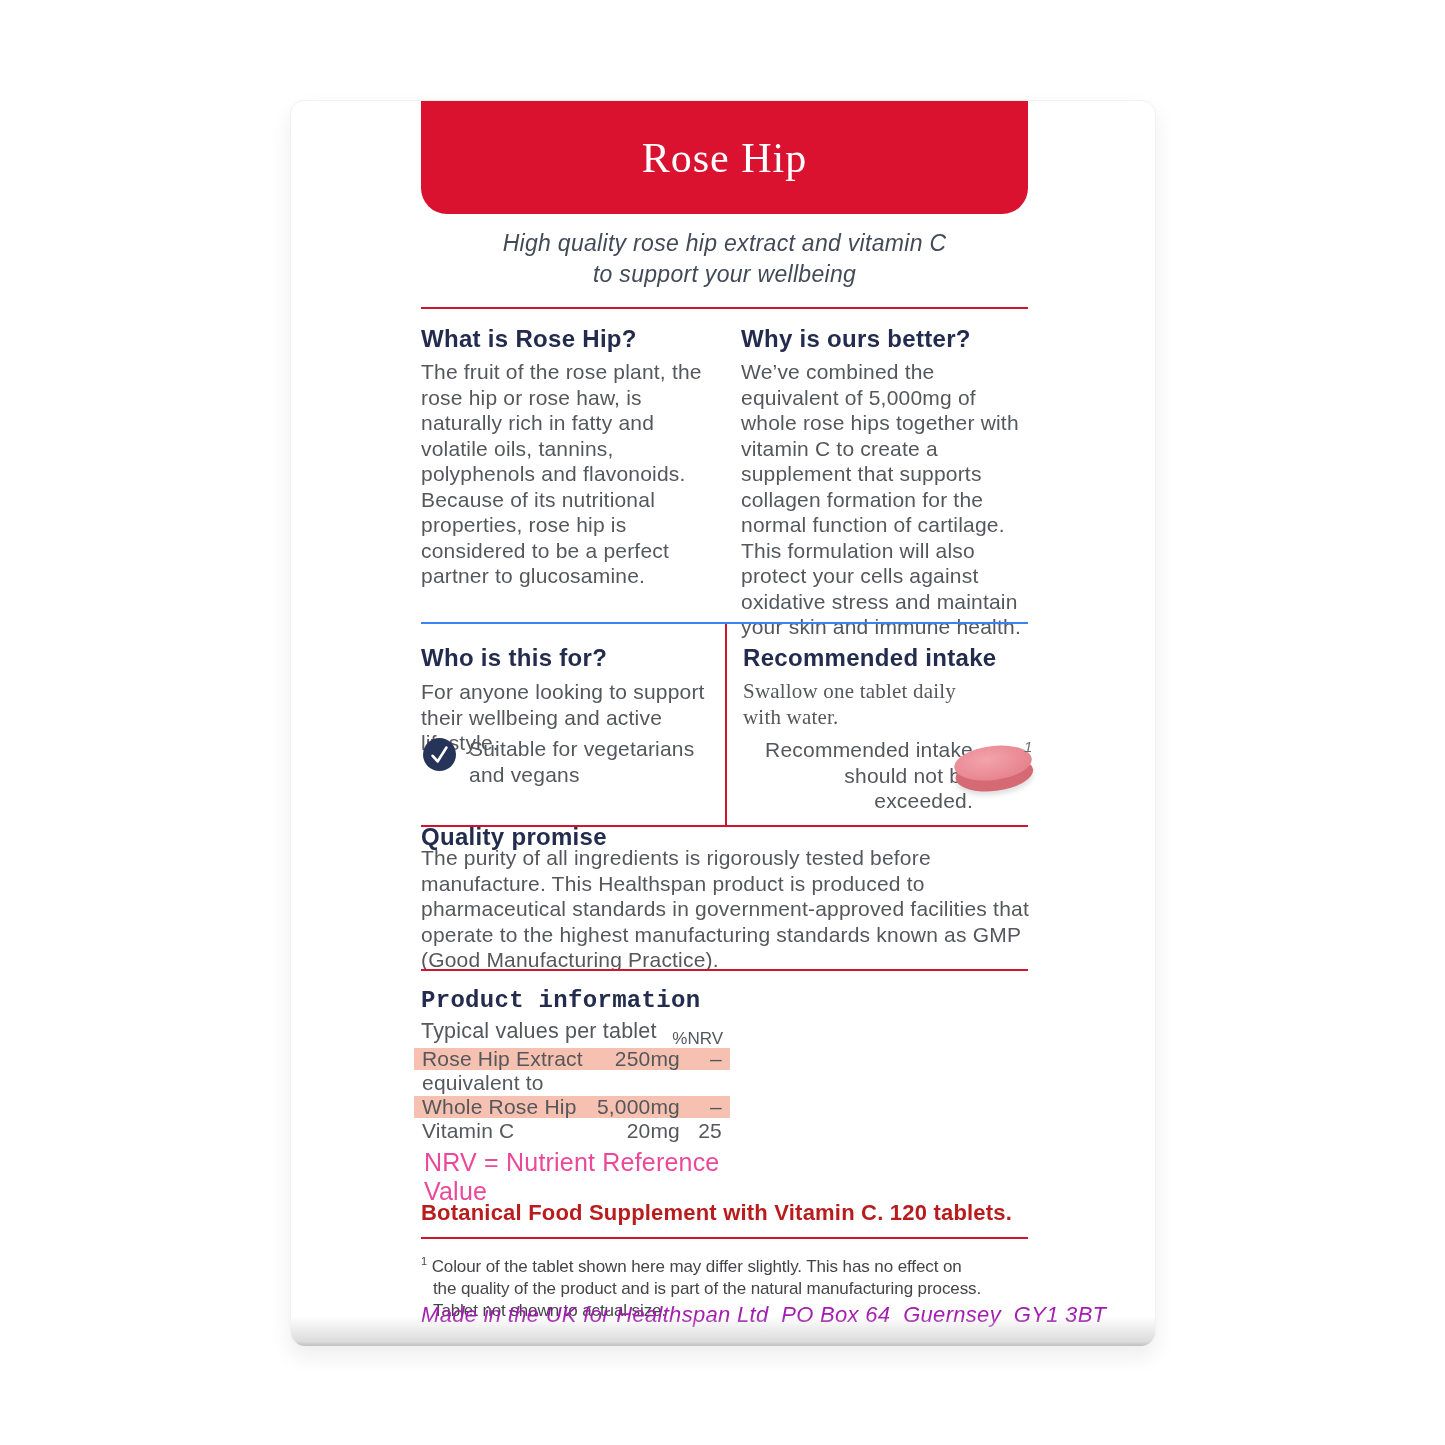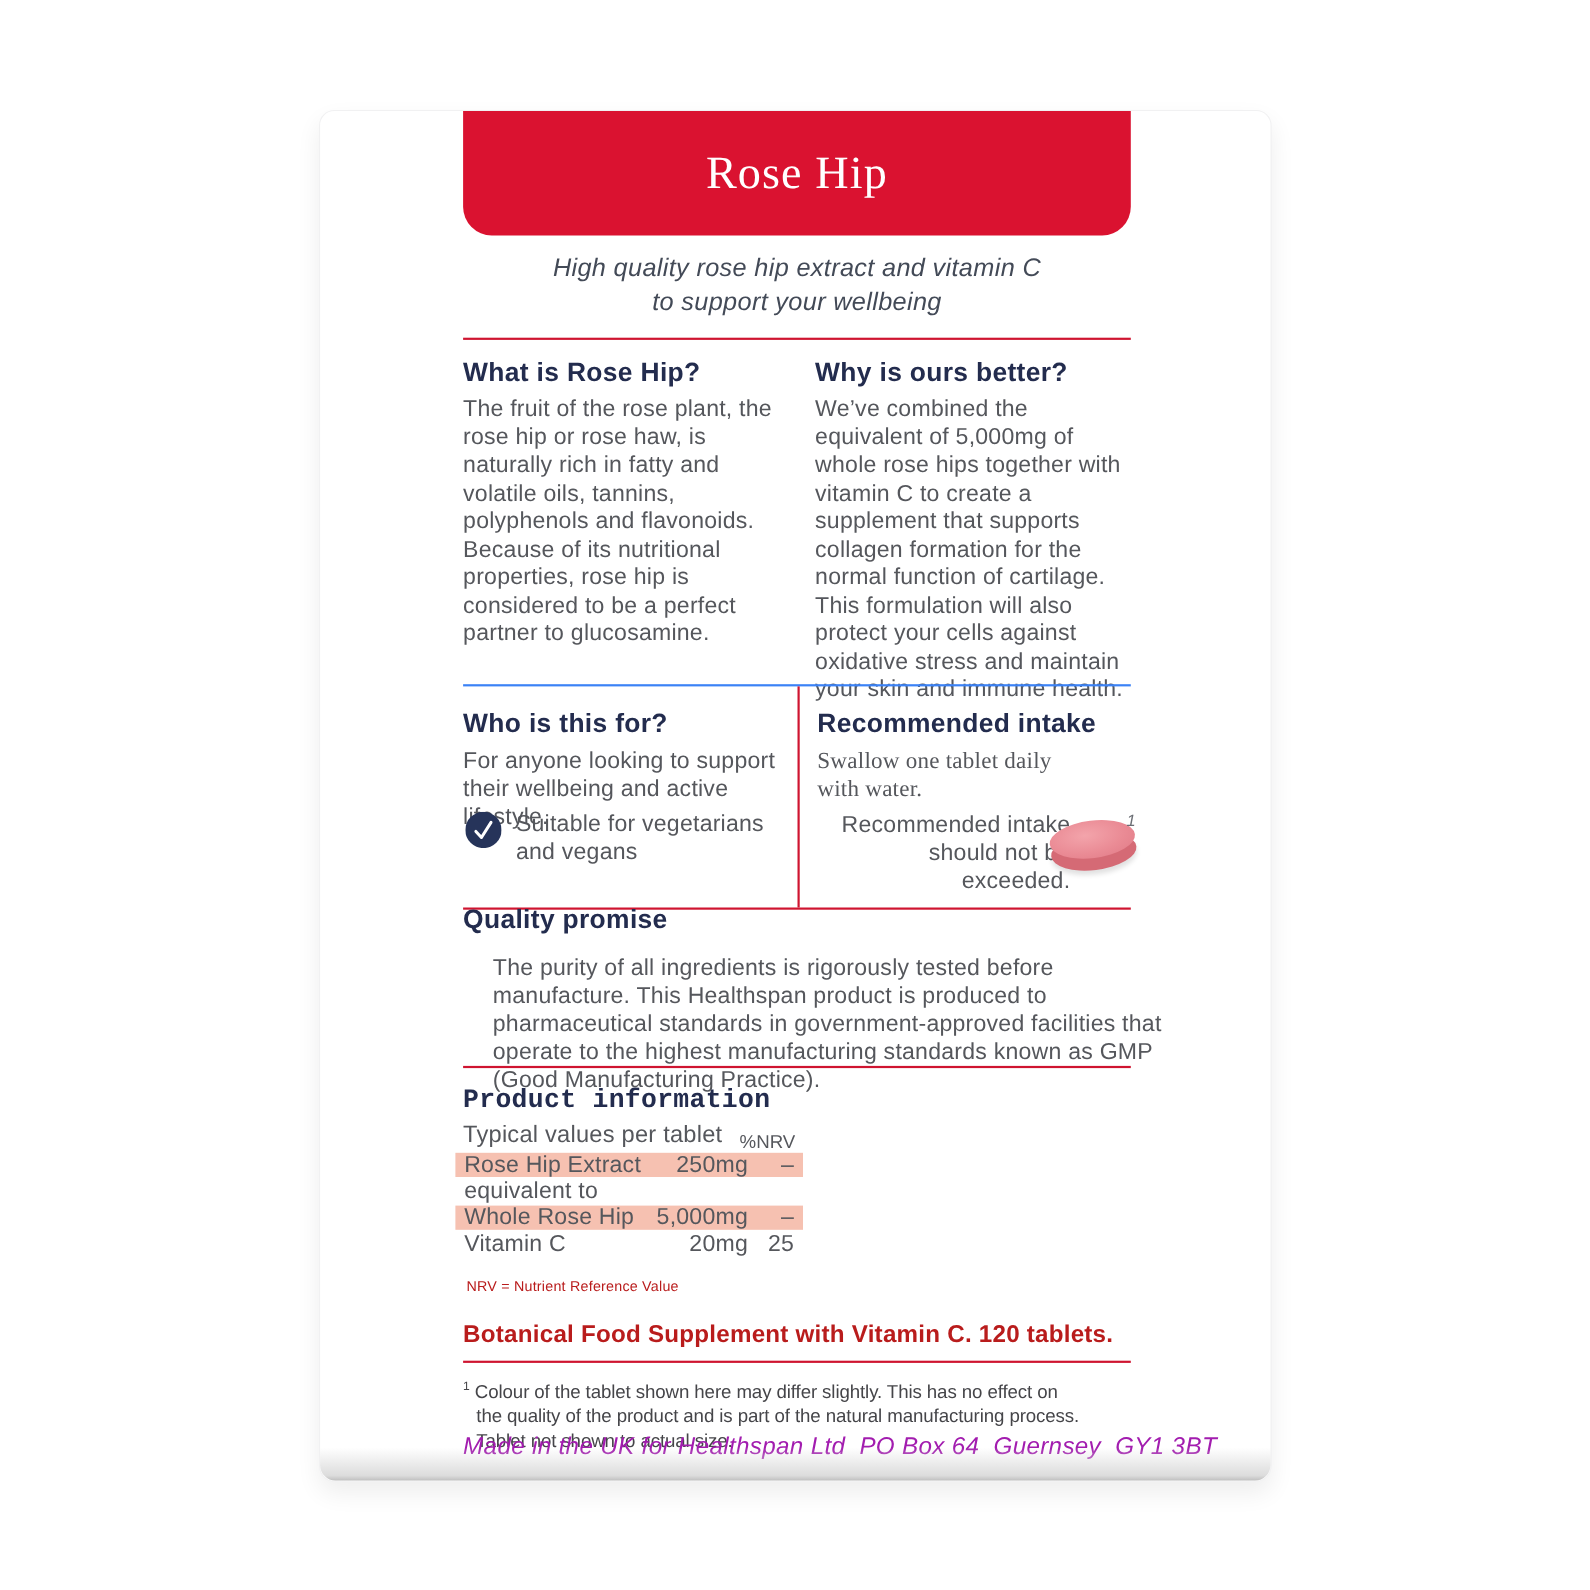--- a/index.html
+++ b/index.html
@@ -62,34 +62,34 @@
   .intake-body2   { position:absolute; left:322px; top:113px; width:230px;text-align:right; }
 
   .tablet { position:absolute; left:534px; top:122px; width:78px; height:50px; transform:rotate(-7deg); }
   .tablet .side { position:absolute; left:0; top:11px; width:78px; height:34px; border-radius:50%;
                   background:#d56a75; box-shadow:0 4px 5px rgba(0,0,0,0.12); }
   .tablet .face { position:absolute; left:0; top:0;  width:78px; height:34px; border-radius:50%;
                   background:radial-gradient(ellipse at 42% 38%, #f3a4ab 0%, #ea8b95 55%, #e07a86 100%); }
   .tablet-sup { position:absolute; left:603px; top:114px; font-style:italic; font-size:15px; color:#6b6e74; }
 
   .quality-heading { position:absolute; left:130px; top:722px; }
-  .quality-body    { position:absolute; left:130px; top:766px; width:612px;margin-left:27px; }
+  .quality-body    { position:absolute; left:130px; top:744px; width:612px; }
 
   .prod-heading    { position:absolute; left:130px; top:886px; font-size:25px;font-family:Liberation Mono, monospace; }
   .prod-subheading { position:absolute; left:130px; top:918px; font-size:21.5px; color:#55575c; letter-spacing:0.2px; }
   .nrv-header      { position:absolute; left:130px; top:928px; width:302px; text-align:right;
                      font-size:17px; color:#55575c; }
 
   .nutri-table { position:absolute; left:123px; top:947px; width:316px; font-size:21px; color:#55575c; letter-spacing:0.2px; }
   .nutri-row { display:flex; align-items:center; height:22px; margin-bottom:2px; padding:0 8px 0 8px; }
   .nutri-row.hl { background:#f6c1b1; }
   .nutri-row .n-name { flex:1; }
   .nutri-row .n-amount { width:92px; text-align:right; }
   .nutri-row .n-nrv { width:42px; text-align:right; }
-  .nutri-note { margin-top:20px; padding-left:10px; font-size:13px; color:#b91c1c; }
+  .nutri-note { margin-top:6px; padding-left:10px; font-size:25px; color:#ec4899; }
 
   .supplement-line { position:absolute; left:130px; top:1099px; font-size:22px; font-weight:bold;
                      color:#b91c1c; letter-spacing:0.2px; }
 
   .footnote { position:absolute; left:130px; top:1149px; width:568px;
               font-size:17px; line-height:22px; color:#454549; letter-spacing:-0.1px;
               padding-left:12px; text-indent:-12px; }
   .footnote sup { font-size:11px; }
 
   .made-in { position:absolute; left:130px; top:1201px; font-size:22px; color:#a21caf;

